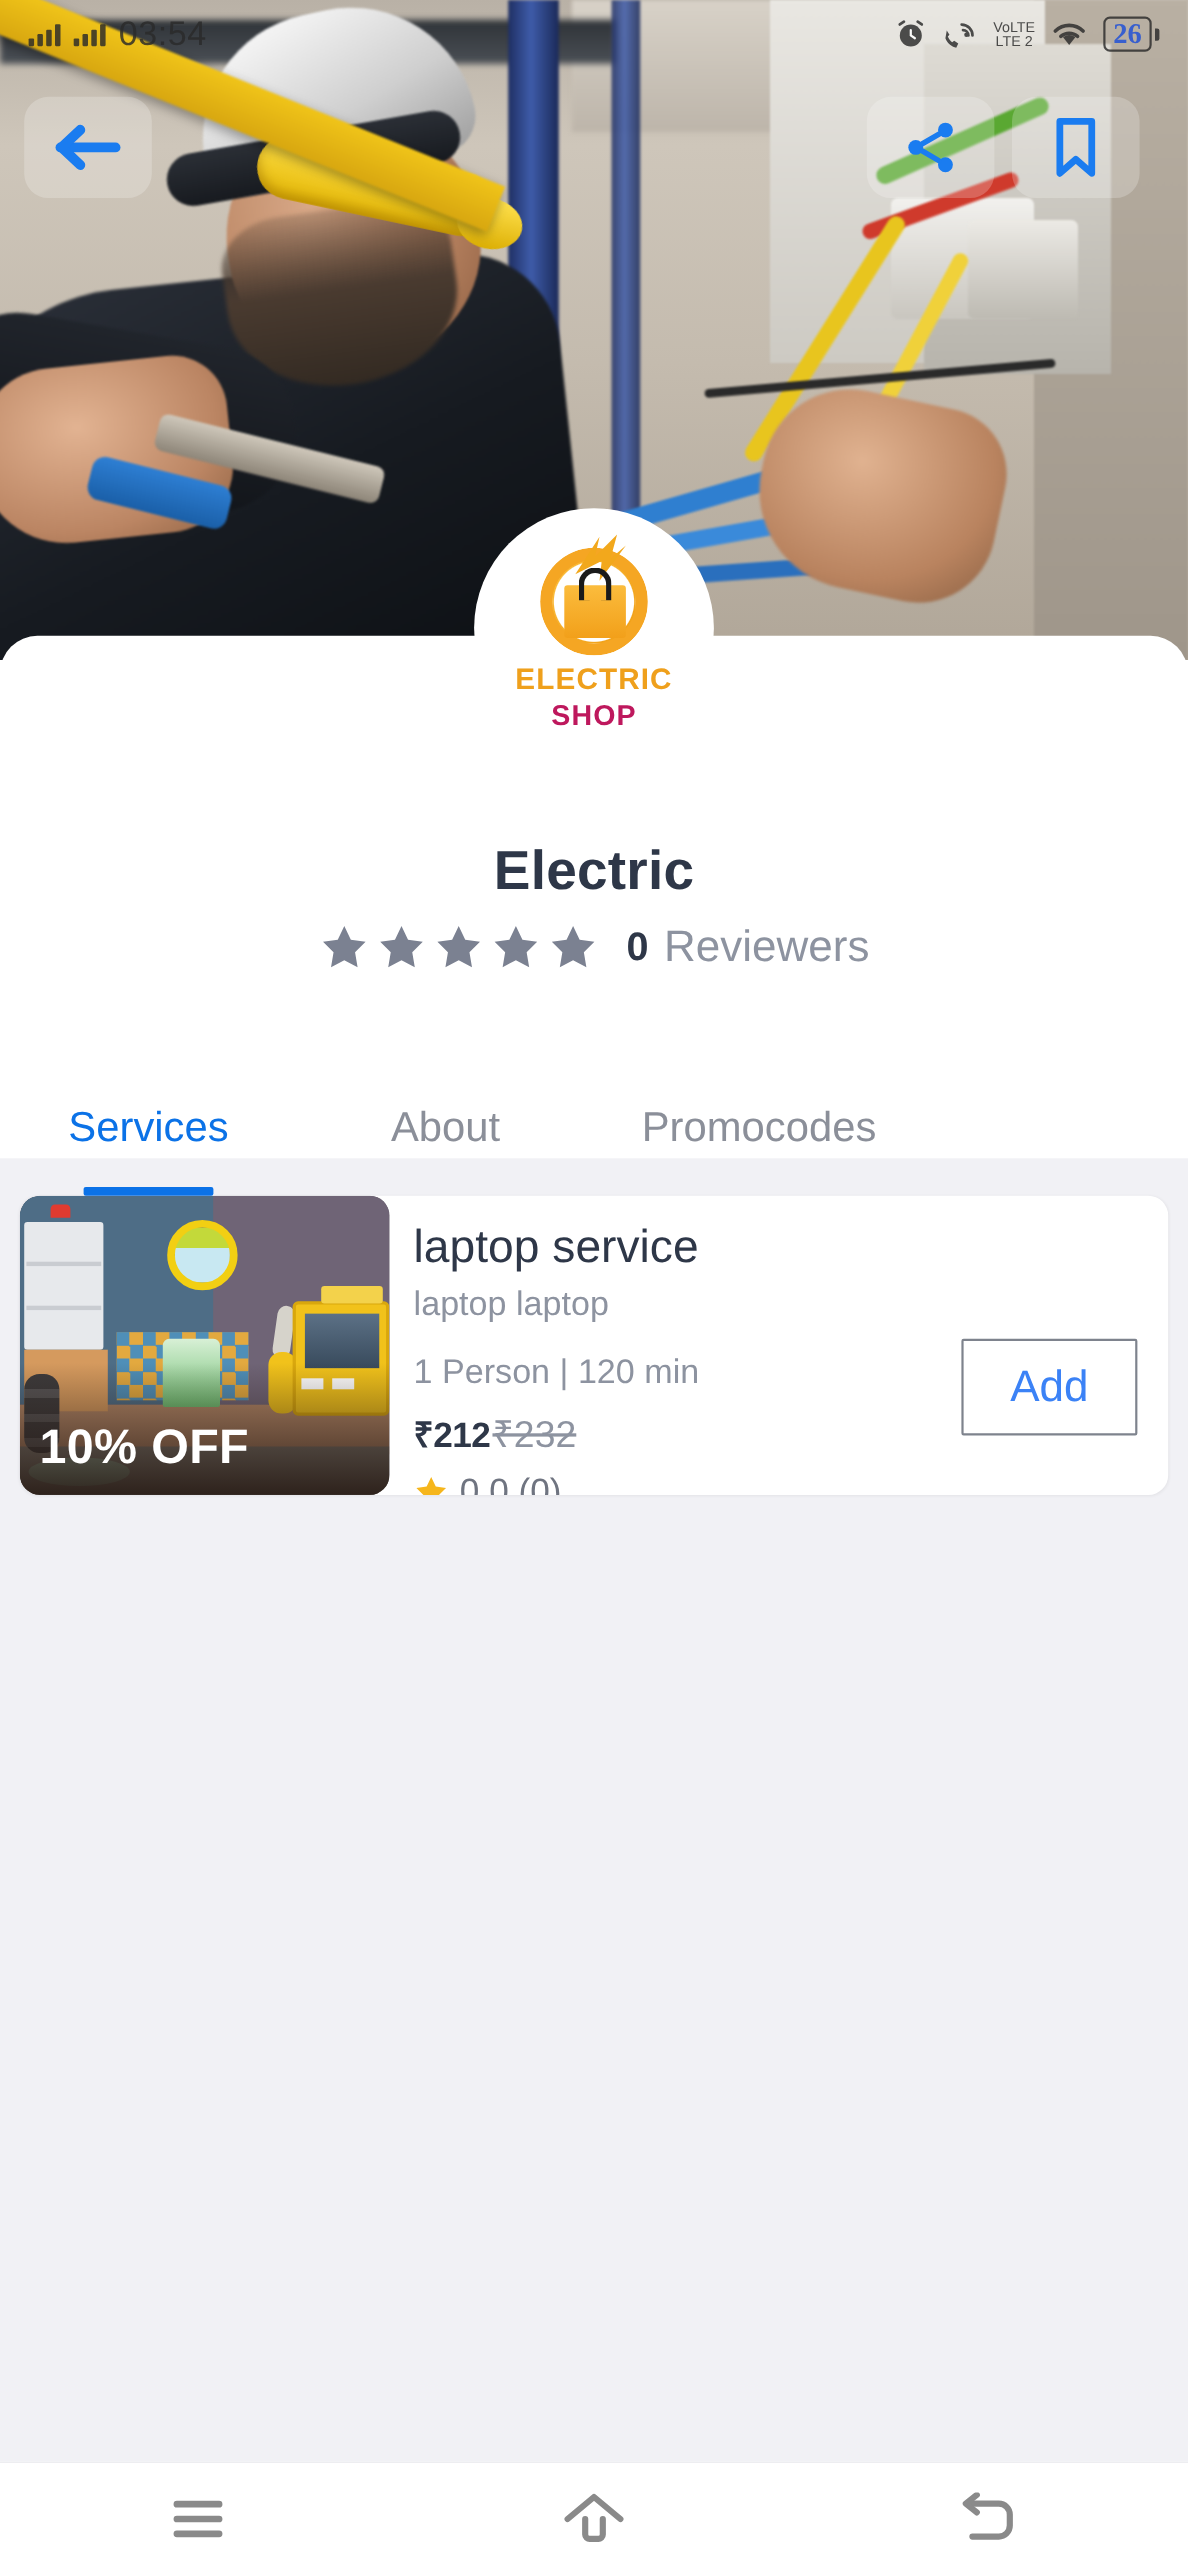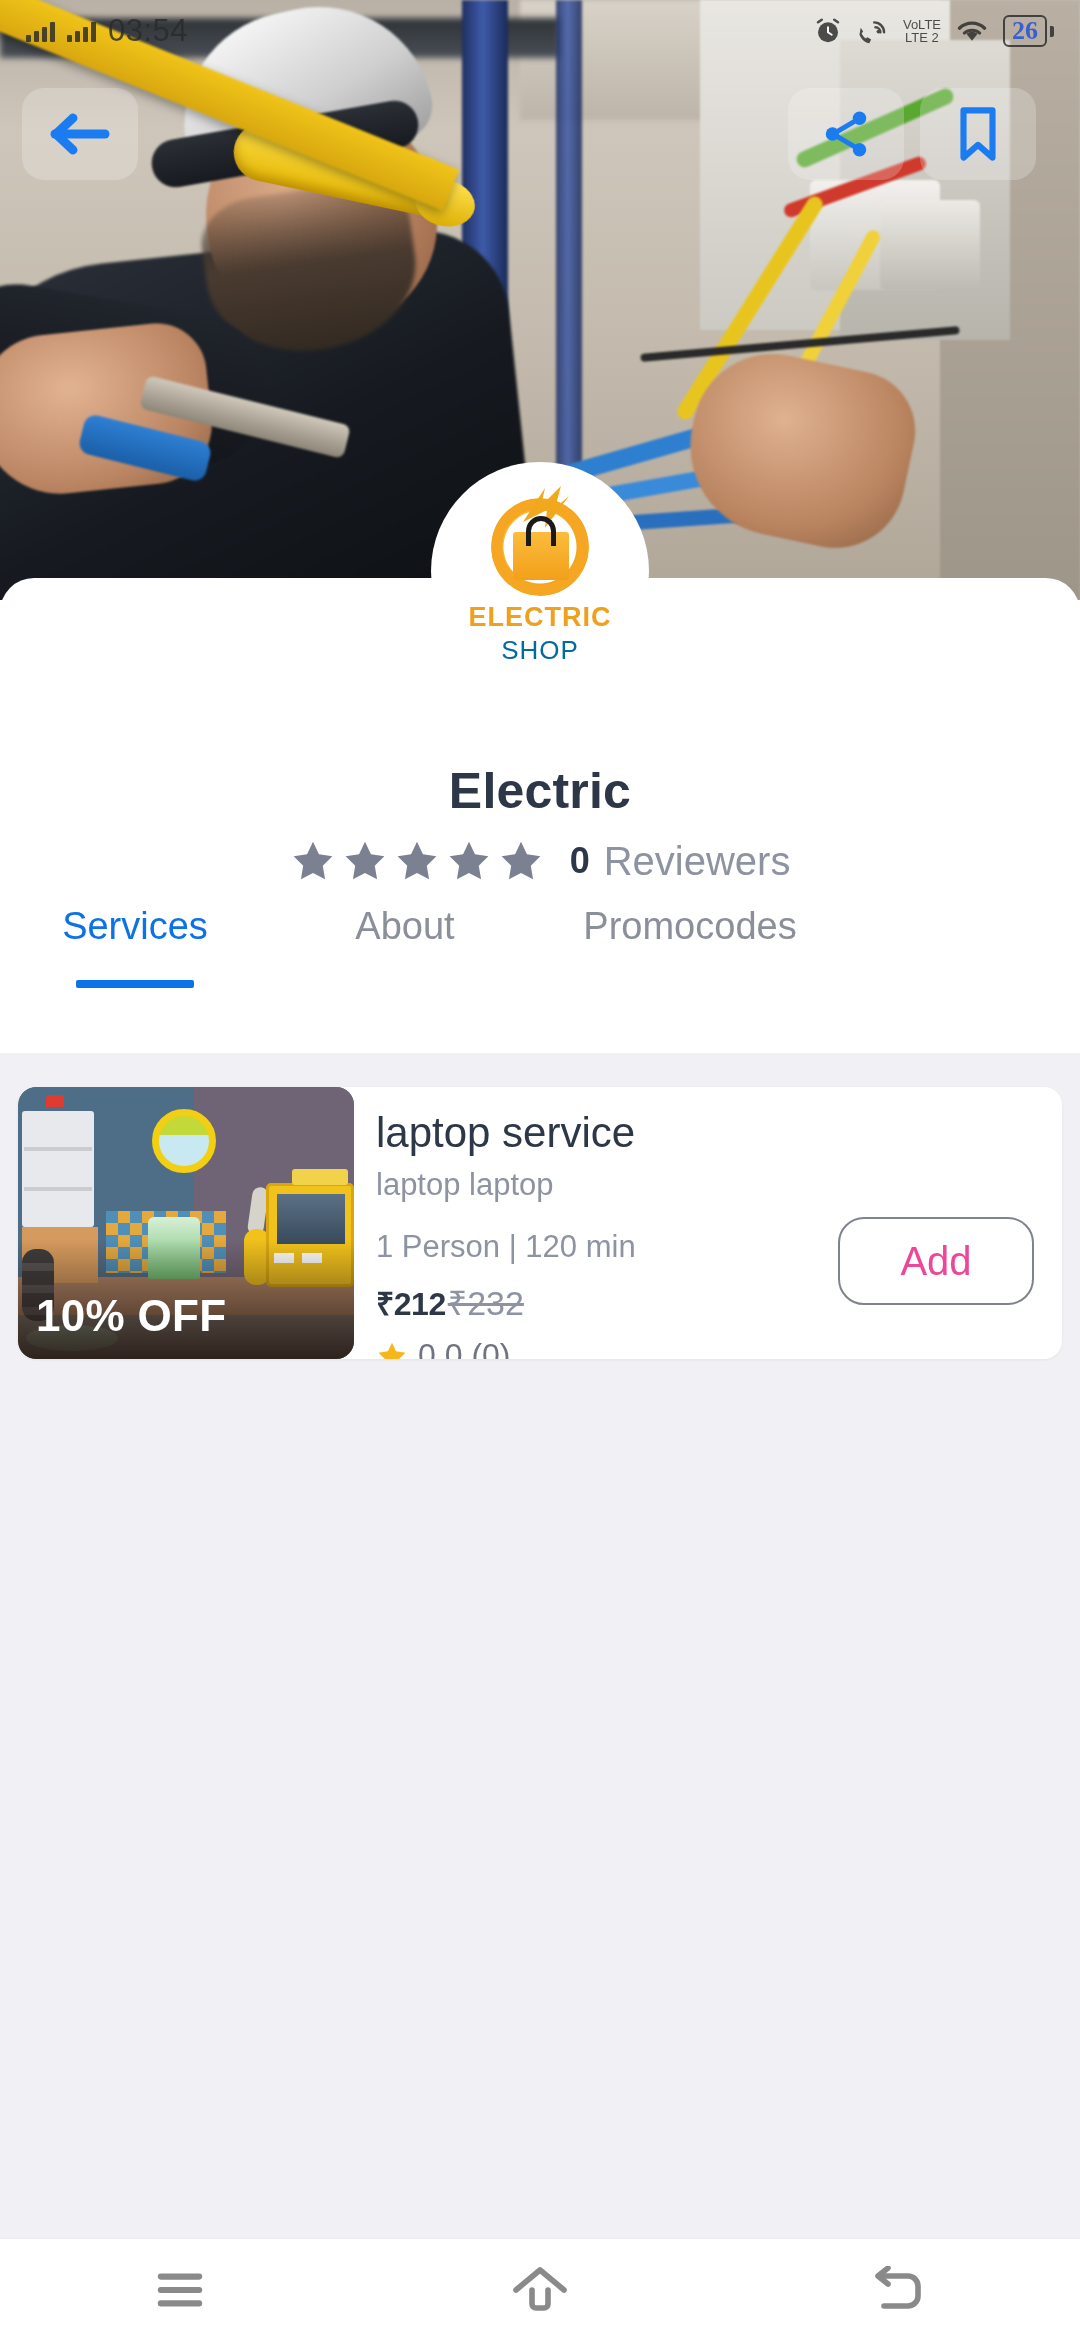--- a/index.html
+++ b/index.html
@@ -203,40 +203,40 @@
     border-radius:16px 16px 0 0;
   }
   .logo-bolt{
     position:absolute; left:36px; top:-2px; width:74px; height:52px;
   }
   .logo-text1{
     font-size:27px; font-weight:800; letter-spacing:1px; color:#efa01c;
     margin-top:-4px;
   }
   .logo-text2{
-    font-size:26px; font-weight:400; letter-spacing:1px; color:#0369a1;
+    font-size:26px; font-weight:700; letter-spacing:1px; color:#be185d;
     margin-top:2px;
   }
 
   .shop-title{
     position:absolute; left:0; top:762px; width:1080px; text-align:center;
     font-size:50px; font-weight:700; color:#2e3748; letter-spacing:.2px; z-index:25;
   }
   .rating-row{
     position:absolute; left:0; top:838px; width:1080px; z-index:25;
     display:flex; align-items:center; justify-content:center; gap:14px;
   }
   .stars{ display:flex; gap:6px; }
   .star{ width:46px; height:46px; }
   .rev-count{ font-size:36px; font-weight:700; color:#2e3748; margin-left:12px; }
   .rev-label{ font-size:40px; font-weight:400; color:#8d93a0; }
 
   
   .tabs{
-    position:absolute; left:0; top:889px; width:1080px; height:112px;
+    position:absolute; left:0; top:988px; width:1080px; height:112px;
     display:flex; align-items:flex-start; z-index:25;
   }
   .tab{
     position:relative; padding:16px 0 0 0; text-align:center;
     font-size:38px; color:#8b8f99; white-space:nowrap;
   }
   .tab.t1{ width:270px; }
   .tab.t2{ width:240px; }
   .tab.t3{ width:300px; }
   .tab.t4{ width:270px; }
@@ -321,24 +321,24 @@
   .svc-title{ font-size:42px; font-weight:400; color:#2e3748; line-height:1.05; }
   .svc-sub{ font-size:31px; color:#8d93a0; margin-top:12px; }
   .svc-meta{ font-size:31px; color:#8d93a0; margin-top:26px; }
   .price-row{ display:flex; align-items:baseline; margin-top:14px; }
   .price-new{ font-size:32px; font-weight:700; color:#2e3748; letter-spacing:-.5px; }
   .price-old{ font-size:34px; color:#8d93a0; text-decoration:line-through; margin-left:2px; }
   .rate-row{ display:flex; align-items:center; gap:10px; margin-top:12px; }
   .rate-star{ width:32px; height:32px; }
   .rate-text{ font-size:32px; color:#6f7480; }
   .add-btn{
-    position:absolute; right:28px; top:130px; width:196px; height:88px;
-    border:2.5px solid #7e838d; border-radius:26px; background:#fff;
+    position:absolute; right:28px; top:130px; width:160px; height:88px;
+    border:2.5px solid #7e838d; border-radius:2px; background:#fff;
     display:flex; align-items:center; justify-content:center;
-    font-size:40px; color:#ec4899;
+    font-size:40px; color:#3b82f6;
   }
 
   
   .navbar{
     position:absolute; left:0; top:2238px; width:1080px; height:102px;
     background:#ffffff; display:flex; align-items:center;
     justify-content:space-around; z-index:40;
     border-top:1px solid #ececef;
   }
   .nav-btn{ width:160px; height:102px; display:flex; align-items:center; justify-content:center; }

